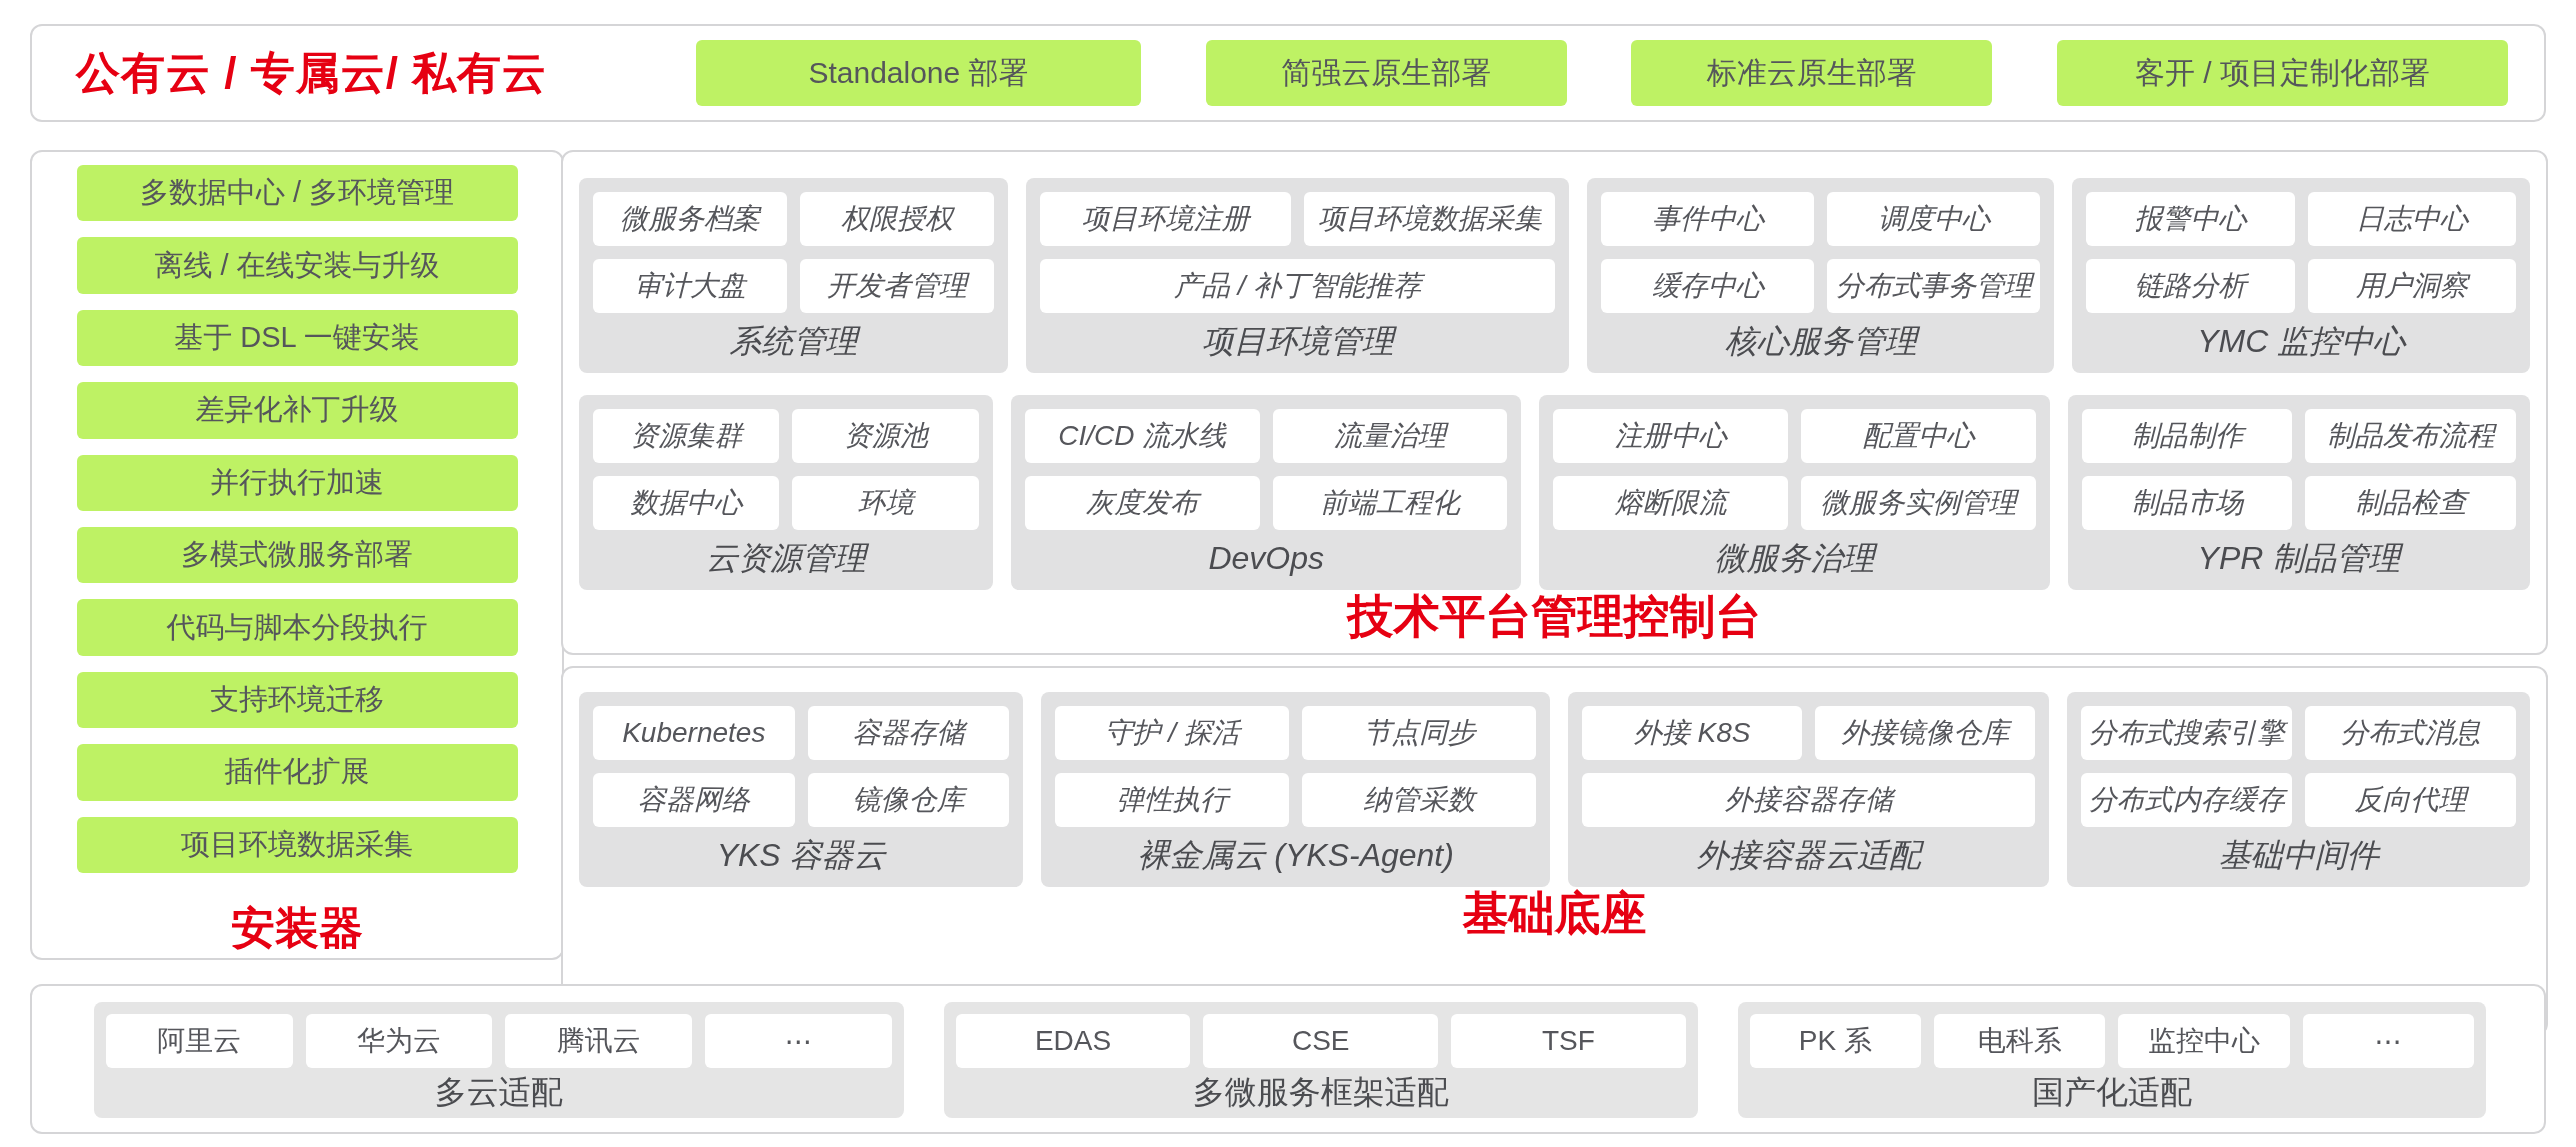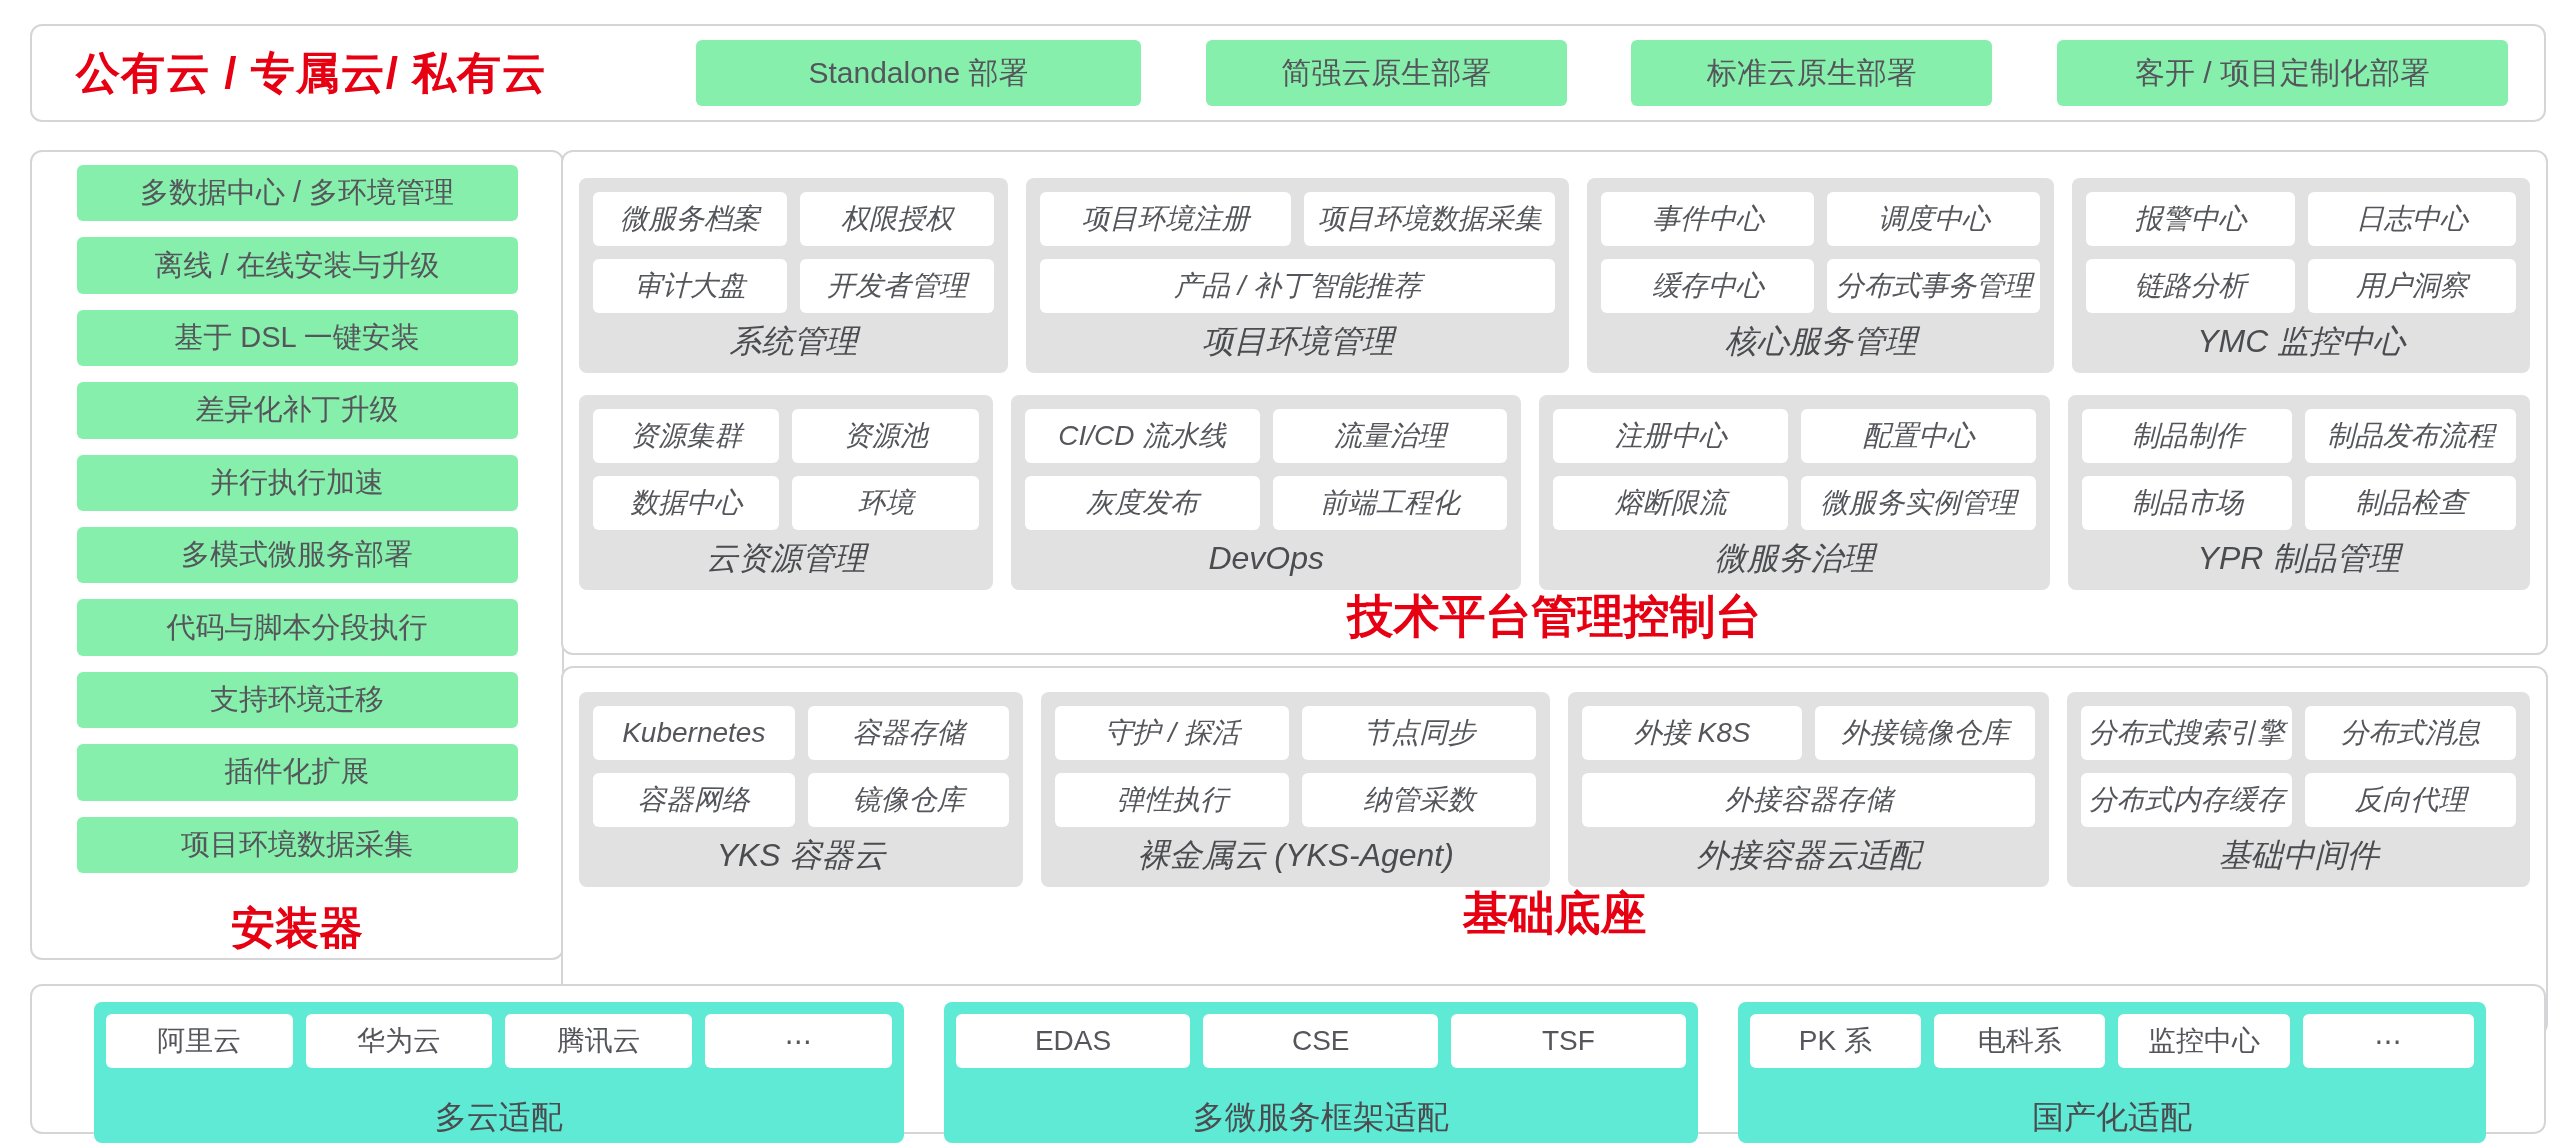--- a/index.html
+++ b/index.html
@@ -9,21 +9,21 @@
   }
   .panel{
     position:absolute;background:#fff;border:2px solid #d5d5d7;border-radius:12px;box-sizing:border-box;
   }
   
   #top-panel{left:30px;top:24px;width:2516px;height:98px;display:flex;align-items:center;padding:0 36px 0 44px;gap:36px;}
   .red{color:#e60012;font-weight:bold;}
   .top-title{font-size:44px;letter-spacing:1px;width:584px;flex:0 0 auto;}
   .deploy-chips{flex:1;display:flex;justify-content:space-between;align-items:center;}
   .chip-gray{
-    background:#86efac;border-radius:6px;height:66px;display:flex;align-items:center;justify-content:center;
+    background:#bef264;border-radius:6px;height:66px;display:flex;align-items:center;justify-content:center;
     font-size:30px;color:#55565b;white-space:nowrap;box-sizing:border-box;
   }
   .dc1{width:445px}.dc2{width:361px}.dc3{width:361px}.dc4{width:451px}
   
   #installer-panel{left:30px;top:150px;width:534px;height:810px;display:flex;flex-direction:column;align-items:center;padding-top:13px;}
   .installer-chip{width:441px;height:58px;margin-bottom:16px;font-size:29px;}
   .installer-title{font-size:44px;margin-top:10px;text-align:center;}
   
   #console-panel{left:561px;top:150px;width:1987px;height:505px;padding:26px 16px 0;}
   #foundation-panel{left:561px;top:666px;width:1987px;height:370px;padding:24px 16px 0;}
@@ -36,21 +36,21 @@
   .chip-row{display:flex;gap:13px;}
   .chip-row + .chip-row{margin-top:13px;}
   .chip{
     flex:1 1 0;height:54px;background:#ffffff;border-radius:6px;display:flex;align-items:center;justify-content:center;
     font-size:28px;color:#55565b;white-space:nowrap;overflow:hidden;min-width:0;
   }
   .group-label{text-align:center;font-size:32px;color:#4b4c50;line-height:52px;margin-top:2px;}
   .section-title{text-align:center;font-size:46px;line-height:52px;}
   
   #bottom-panel{left:30px;top:984px;width:2516px;height:150px;display:flex;gap:40px;padding:16px 58px 0 62px;align-items:flex-start;}
-  .adapter-group{background:#5eead4;border-radius:8px;padding:12px 12px 2px;box-sizing:border-box;display:flex;flex-direction:column;flex-basis:0;min-width:0;gap:25px;}
+  .adapter-group{background:#e5e5e5;border-radius:8px;padding:12px 12px 2px;box-sizing:border-box;display:flex;flex-direction:column;flex-basis:0;min-width:0;}
   .adapter-group .group-label{line-height:48px;margin-top:0;}
 </style>
 </head>
 <body>
 
 <div class="canvas">
 
   <div class="panel" id="top-panel">
     <div class="red top-title">公有云 / 专属云/ 私有云</div>
     <div class="deploy-chips">

